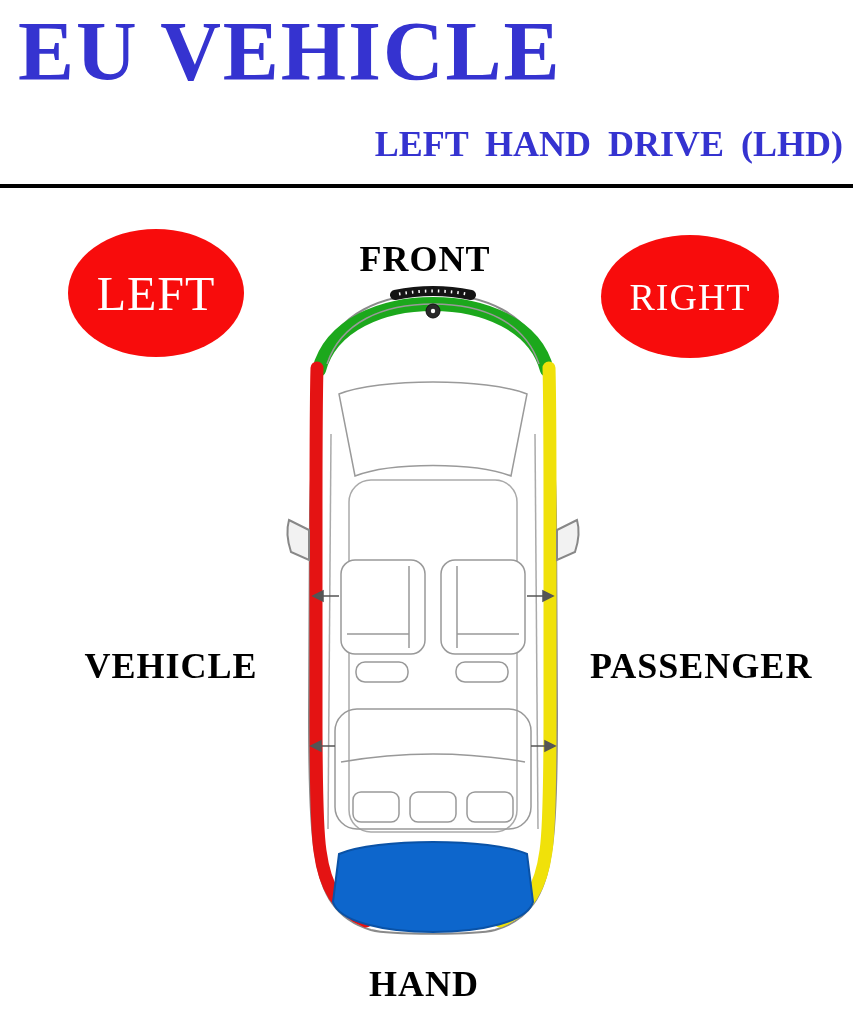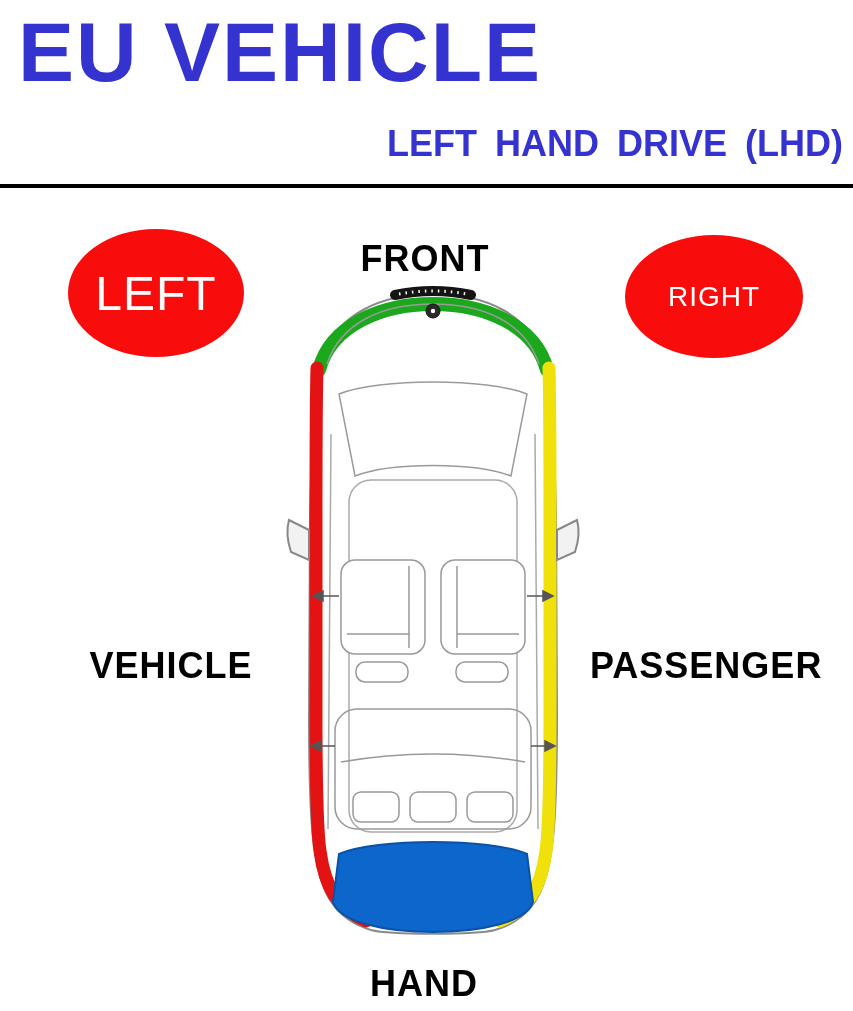--- a/index.html
+++ b/index.html
@@ -1,18 +1,18 @@
 <!DOCTYPE html>
 <html><head>
 <meta charset="utf-8">
 <style>
   html,body { margin:0; padding:0; background:#fff; }
   .page {
     position:relative; width:853px; height:1011px; background:#ffffff;
-    font-family:Liberation Sans, sans-serif; overflow:hidden;
+    font-family:Liberation Serif, serif; overflow:hidden;
   }
   .title {
     position:absolute; left:18px; top:0px; line-height:104px;
     font-size:84px; font-weight:bold; color:#3533d0; letter-spacing:2px;
     white-space:nowrap;
   }
   .subtitle {
     position:absolute; right:10px; top:118px; line-height:52px;
     font-size:36px; font-weight:bold; color:#3533d0; word-spacing:8px;
     white-space:nowrap;
@@ -27,21 +27,21 @@
   .front-label { left:275px; top:238px; width:300px; }
   .rear-label  { left:274px; top:963px; width:300px; }
   .driver-label { left:61px; top:645px; width:220px; }
   .passenger-label { left:590px; top:645px; width:220px; }
   .badge {
     position:absolute; background:#f80c0c; border-radius:50%;
     display:flex; align-items:center; justify-content:center;
     color:#ffffff; letter-spacing:1px;
   }
   .badge-left  { left:68px;  top:229px; width:176px; height:128px; font-size:48px; }
-  .badge-right { left:625px; top:235px; width:178px; height:123px; font-size:28px; }
+  .badge-right { left:601px; top:235px; width:178px; height:123px; font-size:38px; }
   .car-svg { position:absolute; left:283px; top:284px; width:300px; height:660px; }
 </style>
 </head>
 <body>
 
 <div class="page">
 
   <div class="title">EU VEHICLE</div>
   <div class="subtitle">LEFT HAND DRIVE (LHD)</div>
   <div class="divider"></div>

